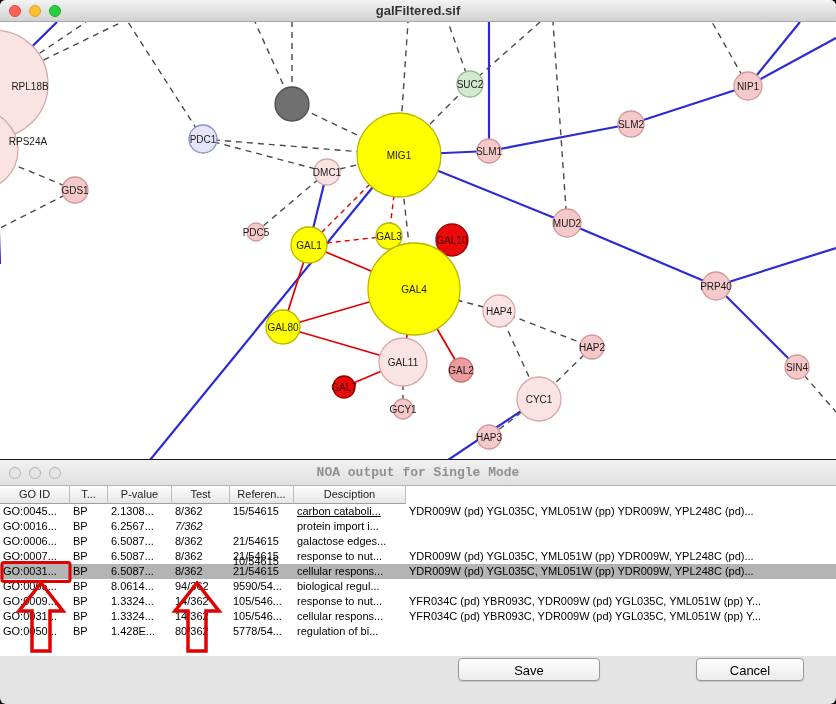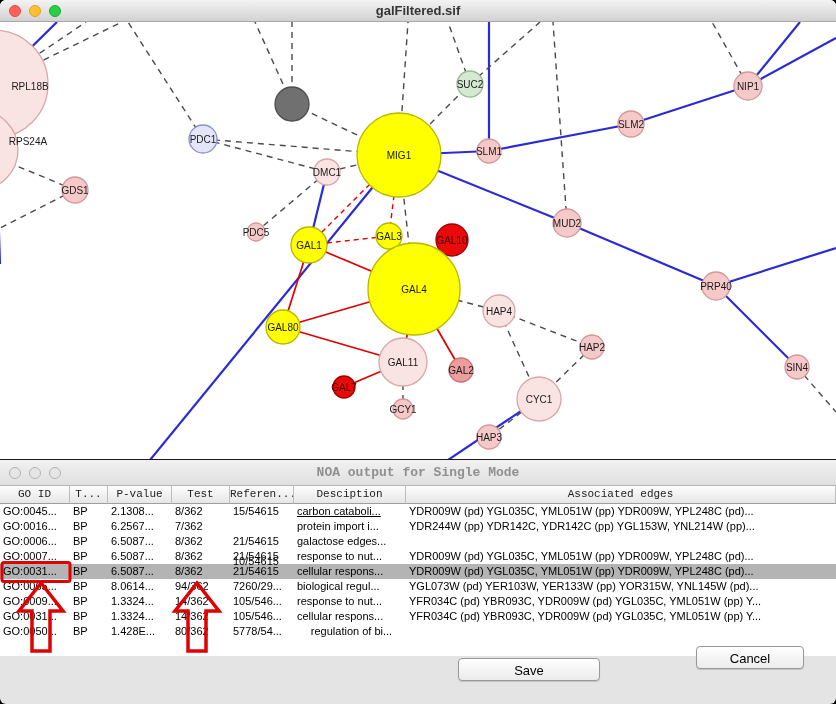--- a/index.html
+++ b/index.html
@@ -19,21 +19,21 @@
   .light.green{background:#29ce42;border:1px solid #1eab34;}
   .light.inactive{background:#e6e6e6;border:1px solid #b3b3b3;}
   .canvas{position:absolute;left:0;top:22px;width:836px;height:438px;background:#fff;}
   .window-bottom{position:absolute;left:0;top:460px;width:836px;height:244px;background:#e4e4e4;
                  border-radius:0 0 6px 6px;overflow:hidden;}
   .titlebar.inactive{height:26px;background:linear-gradient(#f1f1f1,#e0e0e0);border-bottom:1px solid #b4b4b4;}
   .titlebar.inactive .title{color:#8f8f8f;line-height:25px;font-family:Liberation Mono, monospace;}
   .titlebar.inactive .lights{top:7px;}
   
   .noa-table{position:absolute;left:0;top:26px;width:836px;height:170px;background:#fff;}
-  .noa-head{display:flex;height:18px;font-family:Liberation Mono, monospace;}
+  .noa-head{display:flex;height:18px;}
   .hcell{height:18px;background:linear-gradient(#fdfdfd,#e6e6e6);border-right:1px solid #bdbdbd;
          border-bottom:1px solid #9e9e9e;font-size:11px;color:#222;text-align:center;line-height:17px;
          overflow:hidden;white-space:nowrap;flex:none;}
   .hcell.flex{flex:1;}
   .trow{display:flex;height:15px;background:#fff;}
   .trow.selected{background:#b4b4b4;}
   .tcell{height:15px;font-size:11px;color:#000;line-height:15px;padding:0 0 0 3px;
          overflow:hidden;white-space:nowrap;flex:none;}
   .tcell.flex{flex:1;}
   
@@ -180,40 +180,38 @@
     </div>
 
     <div class="noa-table">
       <div class="noa-head" id="noa-head">
           <div class="hcell" style="width: 70px;">GO ID</div>
           <div class="hcell" style="width: 38px;">T...</div>
           <div class="hcell" style="width: 64px;">P-value</div>
           <div class="hcell" style="width: 58px;">Test</div>
           <div class="hcell" style="width: 64px;">Referen...</div>
           <div class="hcell" style="width: 112px;">Desciption</div>
-          <div class="hcell flex">Associated edges</div>
         </div>
       <div id="noa-body">
           <div class="trow">
             <div class="tcell" style="width: 70px;">GO:0045...</div>
             <div class="tcell" style="width: 38px;">BP</div>
             <div class="tcell" style="width: 64px;">2.1308...</div>
             <div class="tcell" style="width: 58px;">8/362</div>
             <div class="tcell" style="width: 64px;">15/54615</div>
             <div class="tcell" style="width: 112px; text-decoration: underline;">carbon cataboli...</div>
             <div class="tcell flex">YDR009W (pd) YGL035C, YML051W (pp) YDR009W, YPL248C (pd)...</div>
           </div>
           <div class="trow">
             <div class="tcell" style="width: 70px;">GO:0016...</div>
             <div class="tcell" style="width: 38px;">BP</div>
             <div class="tcell" style="width: 64px;">6.2567...</div>
-            <div class="tcell" style="width: 58px;">7/362</div>
+            <div class="tcell" style="width: 58px; font-style: italic;">7/362</div>
             <div class="tcell" style="width: 64px; margin-top: 35px;">10/54615</div>
             <div class="tcell" style="width: 112px;">protein import i...</div>
-            <div class="tcell flex">YDR244W (pp) YDR142C, YDR142C (pp) YGL153W, YNL214W (pp)...</div>
           </div>
           <div class="trow">
             <div class="tcell" style="width: 70px;">GO:0006...</div>
             <div class="tcell" style="width: 38px;">BP</div>
             <div class="tcell" style="width: 64px;">6.5087...</div>
             <div class="tcell" style="width: 58px;">8/362</div>
             <div class="tcell" style="width: 64px;">21/54615</div>
             <div class="tcell" style="width: 112px;">galactose edges...</div>
           </div>
           <div class="trow">
@@ -232,23 +230,22 @@
             <div class="tcell" style="width: 58px;">8/362</div>
             <div class="tcell" style="width: 64px;">21/54615</div>
             <div class="tcell" style="width: 112px;">cellular respons...</div>
             <div class="tcell flex">YDR009W (pd) YGL035C, YML051W (pp) YDR009W, YPL248C (pd)...</div>
           </div>
           <div class="trow">
             <div class="tcell" style="width: 70px;">GO:0065...</div>
             <div class="tcell" style="width: 38px;">BP</div>
             <div class="tcell" style="width: 64px;">8.0614...</div>
             <div class="tcell" style="width: 58px;">94/362</div>
-            <div class="tcell" style="width: 64px;">7260/29...</div>
+            <div class="tcell" style="width: 64px;">9590/54...</div>
             <div class="tcell" style="width: 112px;">biological regul...</div>
-            <div class="tcell flex">YGL073W (pd) YER103W, YER133W (pp) YOR315W, YNL145W (pd)...</div>
           </div>
           <div class="trow">
             <div class="tcell" style="width: 70px;">GO:0009...</div>
             <div class="tcell" style="width: 38px;">BP</div>
             <div class="tcell" style="width: 64px;">1.3324...</div>
             <div class="tcell" style="width: 58px;">14/362</div>
             <div class="tcell" style="width: 64px;">105/546...</div>
             <div class="tcell" style="width: 112px;">response to nut...</div>
             <div class="tcell flex">YFR034C (pd) YBR093C, YDR009W (pd) YGL035C, YML051W (pp) Y...</div>
           </div>
@@ -260,27 +257,27 @@
             <div class="tcell" style="width: 64px;">105/546...</div>
             <div class="tcell" style="width: 112px;">cellular respons...</div>
             <div class="tcell flex">YFR034C (pd) YBR093C, YDR009W (pd) YGL035C, YML051W (pp) Y...</div>
           </div>
           <div class="trow">
             <div class="tcell" style="width: 70px;">GO:0050...</div>
             <div class="tcell" style="width: 38px;">BP</div>
             <div class="tcell" style="width: 64px;">1.428E...</div>
             <div class="tcell" style="width: 58px;">80/362</div>
             <div class="tcell" style="width: 64px;">5778/54...</div>
-            <div class="tcell" style="width: 112px; text-align: center;">regulation of bi...</div>
+            <div class="tcell" style="width: 112px;">regulation of bi...</div>
           </div>
         </div>
     </div>
 
     <svg class="overlay" width="836" height="244" viewBox="0 0 836 244">
       <rect id="ann-rect" x="2" y="102.5" width="68" height="19" rx="2" fill="none" stroke-width="3" stroke="#e00000"></rect>
       <polygon id="ann-arrow1" points="41,123 19,151 32,151 32,191 50,191 50,151 63,151" fill="none" stroke-width="3.5" stroke="#e00000"></polygon>
       <polygon id="ann-arrow2" points="197,123 175,151 188,151 188,191 206,191 206,151 219,151" fill="none" stroke-width="3.5" stroke="#e00000"></polygon>
     </svg>
 
     <button class="mac-btn" style="left:458px;top:198px;width:142px;">Save</button>
-    <button class="mac-btn" style="left:696px;top:186px;width:108px;">Cancel</button>
+    <button class="mac-btn" style="left:696px;top:198px;width:108px;">Cancel</button>
   </div>
 </div>
 
 </body></html>

